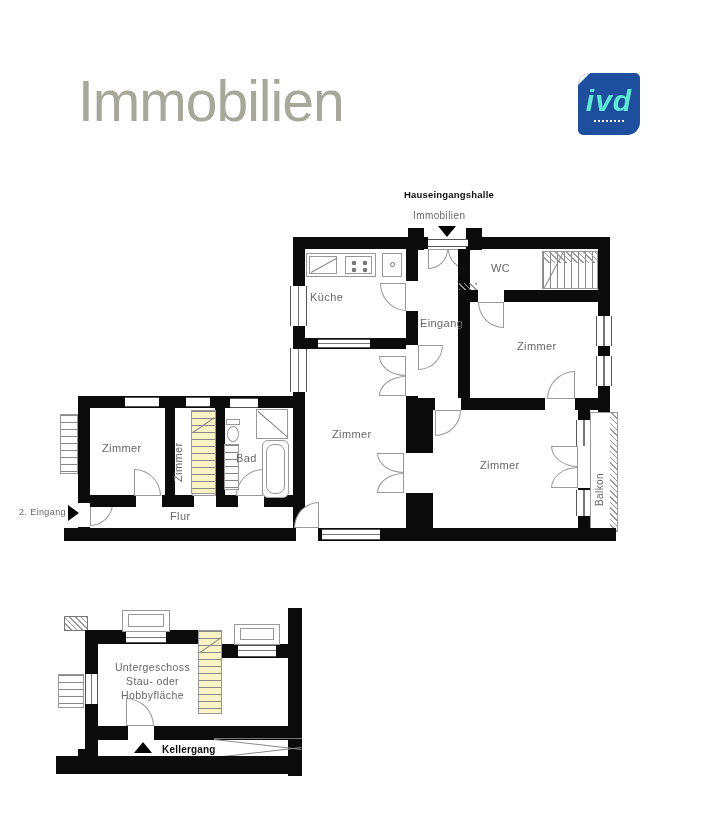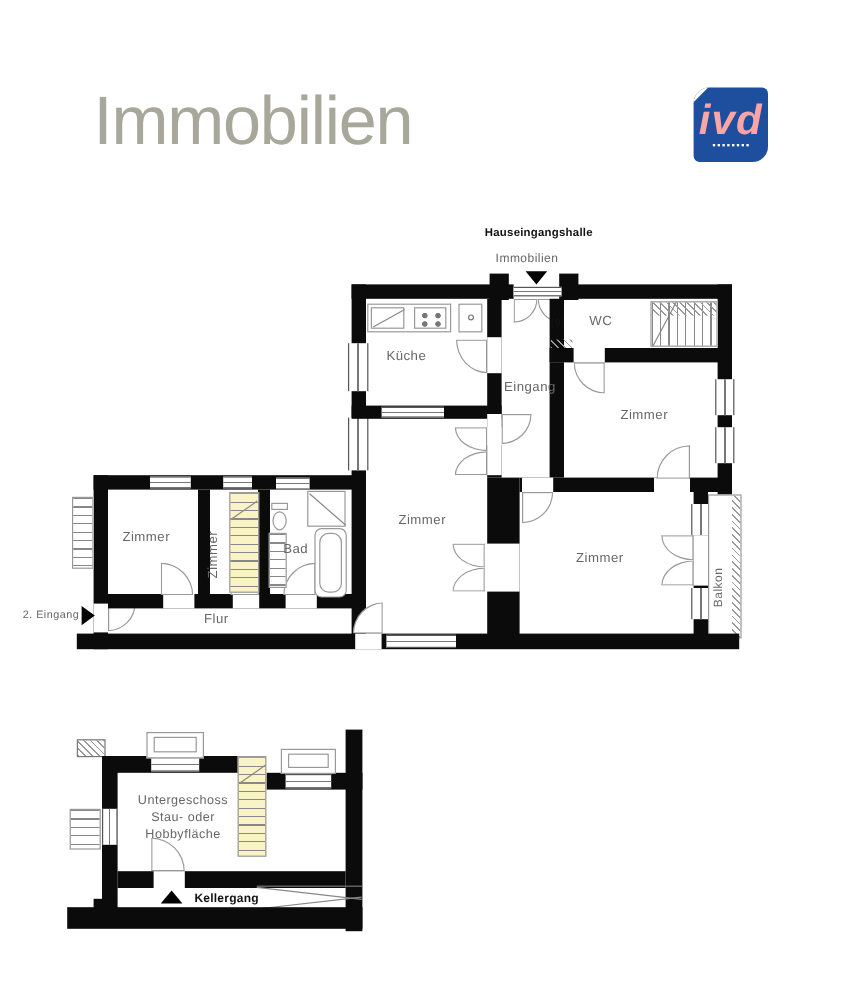--- a/index.html
+++ b/index.html
@@ -17,21 +17,21 @@
   #page{position:relative;width:705px;height:840px;background:#fff;overflow:hidden;}
 
   
   .brand{position:absolute;left:72px;top:68px;height:74px;display:flex;align-items:baseline;white-space:nowrap;}
   .brand .p1{font-size:57px;font-weight:400;color:var(--brand-primary);letter-spacing:-1px;}
   .brand .p2{font-size:57px;font-weight:400;color:var(--brand-secondary);letter-spacing:-1px;margin-left:6px;}
   .badge{position:absolute;left:578px;top:73px;width:62px;height:62px;background:var(--badge-bg);
          border-radius:13px 5px 13px 5px;overflow:hidden;display:flex;flex-direction:column;
          align-items:center;justify-content:center;}
   .badge .slash{position:absolute;left:-16px;top:0px;width:44px;height:5px;background:#fff;transform:rotate(-45deg);}
-  .badge .ivd{color:#fca5a5;font-size:35px;font-weight:bold;font-style:italic;line-height:30px;letter-spacing:1px;}
+  .badge .ivd{color:#5eead4;font-size:30px;font-weight:bold;font-style:italic;line-height:30px;letter-spacing:1px;}
   .badge .fine{width:30px;border-top:2px dotted #fff;margin-top:4px;height:0;}
 
   
   .w{position:absolute;background:var(--wall);}
   .thin{position:absolute;border:1px solid var(--line);background:#fff;}
   .win-h{position:absolute;background:#fff linear-gradient(to bottom,transparent 45%,#777 45%,#777 55%,transparent 55%);
          border-top:1px solid #555;border-bottom:1px solid #555;}
   .win-v{position:absolute;background:#fff linear-gradient(to right,transparent 45%,#777 45%,#777 55%,transparent 55%);
          border-left:1px solid #555;border-right:1px solid #555;}
   .gap{position:absolute;background:#fff;}
@@ -187,21 +187,21 @@
 
     <div class="thin" style="left:226px;top:419px;width:14px;height:6px;"></div>
     <div class="thin" style="left:227px;top:426px;width:12px;height:16px;border-radius:50%;"></div>
     <div class="thin" style="left:256px;top:409px;width:32px;height:30px;"></div>
     <div class="diag" style="left:258px;top:411px;width:40px;transform:rotate(41deg);"></div>
     <div class="thin treads-h" style="left:224px;top:444px;width:15px;height:46px;"></div>
     <div class="thin" style="left:262px;top:440px;width:27px;height:58px;border-radius:6px;">
       <div style="position:absolute;left:3px;top:3px;width:19px;height:50px;border:1px solid #999;border-radius:8px;"></div>
     </div>
 
-    <div class="lbl" style="left:322px;top:291px;">Küche</div>
+    <div class="lbl" style="left:310px;top:291px;">Küche</div>
     <div class="lbl" style="left:332px;top:428px;">Zimmer</div>
     <div class="lbl" style="left:420px;top:317px;">Eingang</div>
     <div class="lbl" style="left:491px;top:262px;">WC</div>
     <div class="lbl" style="left:517px;top:340px;">Zimmer</div>
     <div class="lbl" style="left:480px;top:459px;">Zimmer</div>
     <div class="lbl" style="left:102px;top:442px;">Zimmer</div>
     <div class="lbl lbl-v" style="left:172px;top:420px;height:62px;">Zimmer</div>
     <div class="lbl" style="left:236px;top:452px;">Bad</div>
     <div class="lbl" style="left:170px;top:510px;">Flur</div>
     <div class="lbl lbl-v" style="left:594px;top:444px;height:62px;font-size:10px;">Balkon</div>

